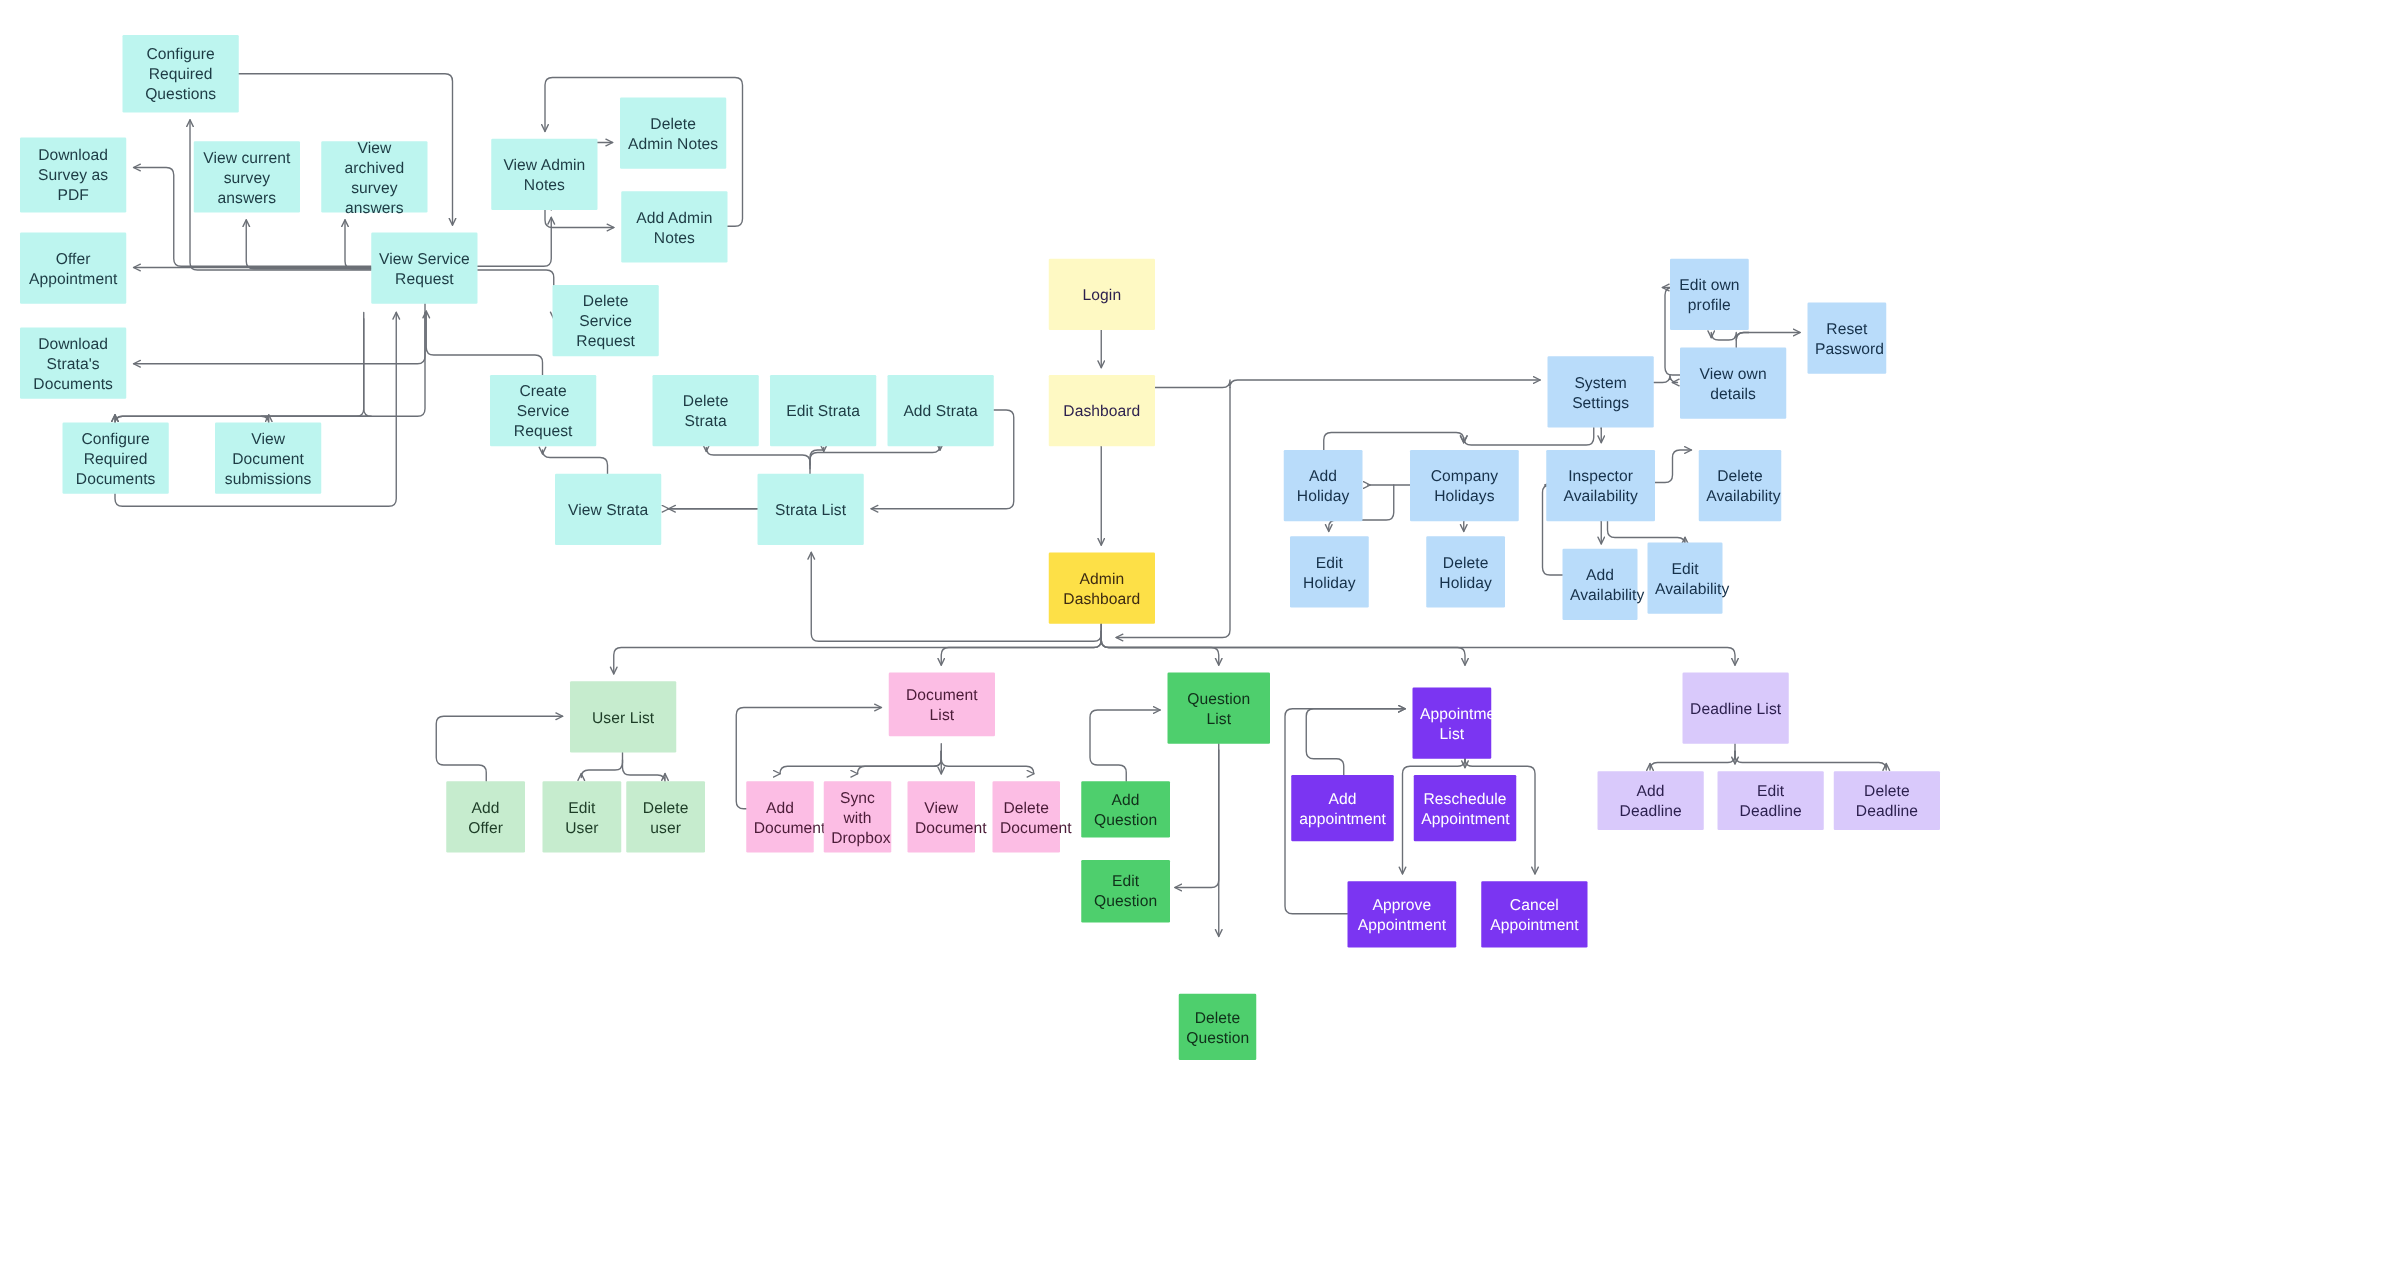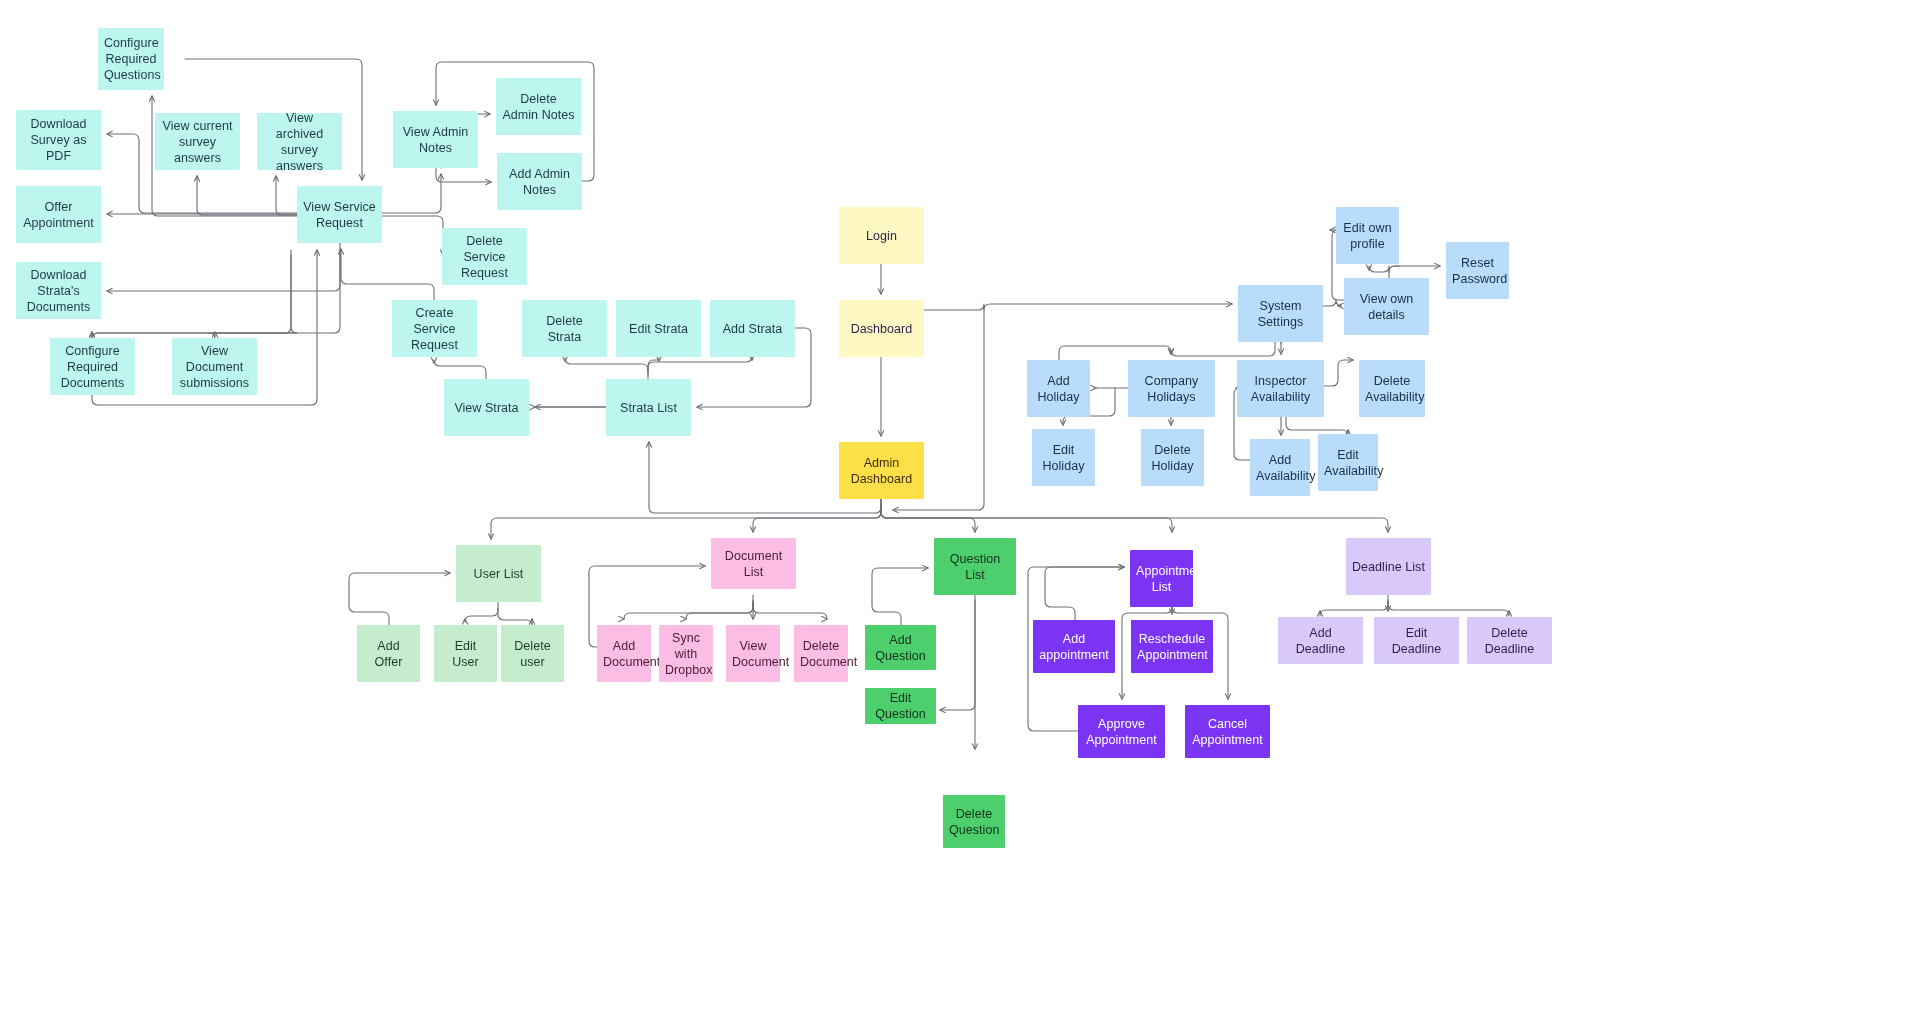--- a/index.html
+++ b/index.html
@@ -174,21 +174,21 @@
 
       <path d="M1172,601 V607 Q1172,613 1178,613 H1222 Q1228,613 1228,619 V699"></path>
 
       <path d="M1078,731 H1034 Q1028,731 1028,725 V573 Q1028,567 1034,567 H1124"></path>
 
       <path d="M1388,595 V604 Q1388,610 1382,610 H1326 Q1320,610 1320,616 V611"></path>
       <path d="M1388,601 V611"></path>
       <path d="M1388,601 V604 Q1388,610 1394,610 H1503 Q1509,610 1509,616 V611"></path>
     </g>
   </svg>
-<div class="node c-mint" style="left: 98px; top: 28px; width: 66px; height: 62px;">
+<div class="node c-mint" style="left: 98px; top: 28px; width: 93px; height: 62px;">
       <span>Configure Required Questions</span>
     </div>
     <div class="node c-mint" style="left: 16px; top: 110px; width: 85px; height: 60px;">
       <span>Download Survey as PDF</span>
     </div>
     <div class="node c-mint" style="left: 155px; top: 113px; width: 85px; height: 57px;">
       <span>View current survey answers</span>
     </div>
     <div class="node c-mint" style="left: 257px; top: 113px; width: 85px; height: 57px;">
       <span>View archived survey answers</span>
@@ -309,21 +309,21 @@
     </div>
     <div class="node c-pink" style="left: 794px; top: 625px; width: 54px; height: 57px;">
       <span>Delete Document</span>
     </div>
     <div class="node c-green2" style="left: 934px; top: 538px; width: 82px; height: 57px;">
       <span>Question List</span>
     </div>
     <div class="node c-green2" style="left: 865px; top: 625px; width: 71px; height: 45px;">
       <span>Add Question</span>
     </div>
-    <div class="node c-green2" style="left: 865px; top: 688px; width: 71px; height: 36px;">
+    <div class="node c-green2" style="left: 865px; top: 688px; width: 71px; height: 50px;">
       <span>Edit Question</span>
     </div>
     <div class="node c-green2" style="left: 943px; top: 755px; width: 62px; height: 53px; margin-top: 40px;">
       <span>Delete Question</span>
     </div>
     <div class="node c-violet" style="left: 1130px; top: 550px; width: 63px; height: 57px;">
       <span>Appointment List</span>
     </div>
     <div class="node c-violet" style="left: 1033px; top: 620px; width: 82px; height: 53px;">
       <span>Add appointment</span>

